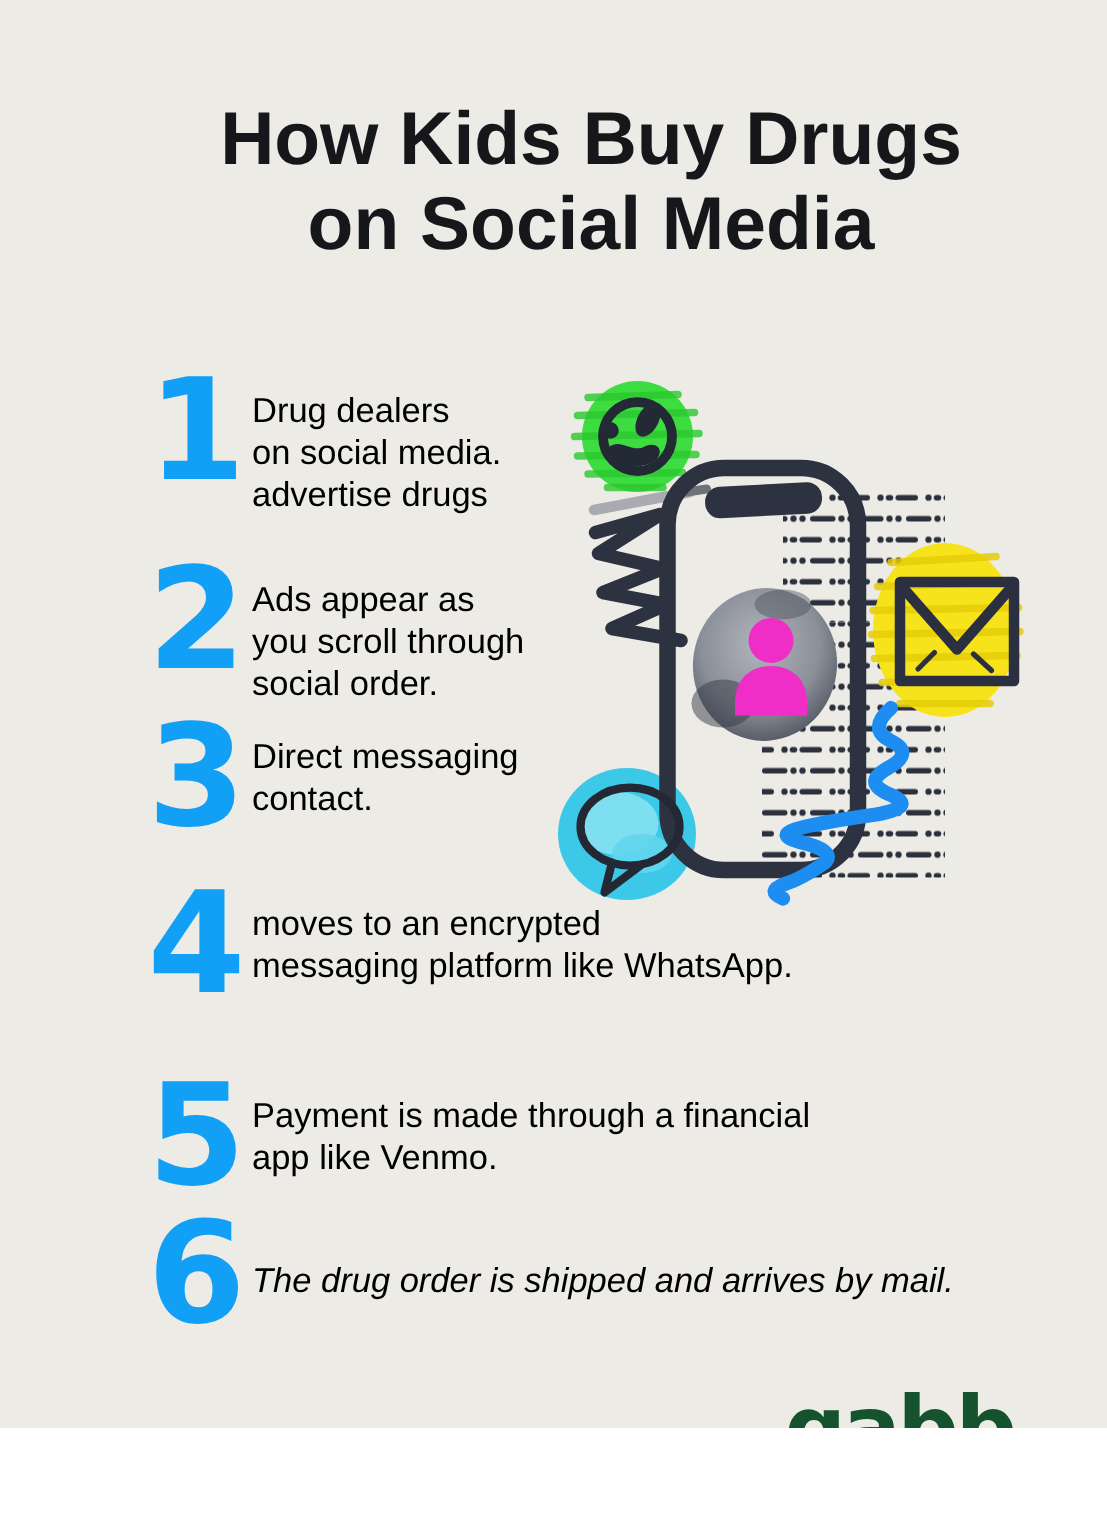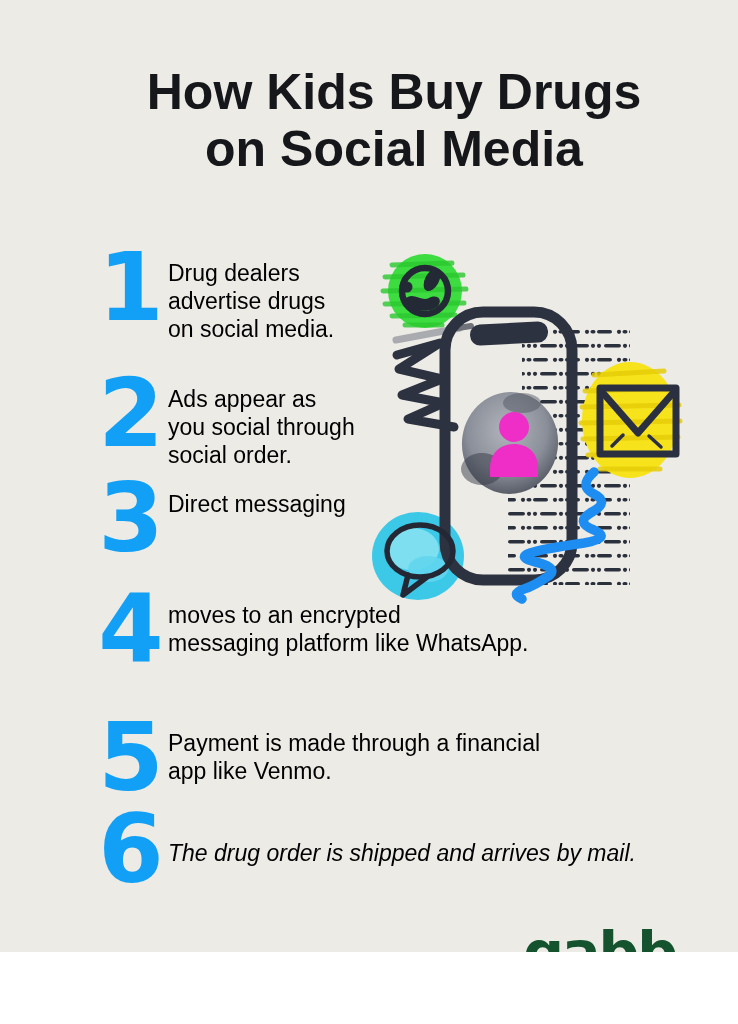--- a/index.html
+++ b/index.html
@@ -159,38 +159,39 @@
       <path d="M36 332 L31 352 L55 334"></path>
     </g>
 
     <path d="M222 229 Q206 243 222 251 Q238 259 220 269 Q202 279 222 287 Q240 295 212 300 Q170 306 158 310 Q146 314 160 318 Q186 324 178 332 Q162 343 152 346 Q138 351 150 356" fill="none" stroke="#1D8DF2" stroke-width="9.5" stroke-linecap="round" stroke-linejoin="round"></path>
   </svg>
 
   <div class="step" style="top:250px">
     <div class="num">1</div>
     <div class="stext">
       <div>Drug dealers</div>
+      <div>on social media.</div>
       <div>advertise drugs</div>
-      <div>on social media.</div>
     </div>
   </div>
 
   <div class="step" style="top:376px">
     <div class="num">2</div>
     <div class="stext">
       <div>Ads appear as</div>
-      <div>you social through</div>
+      <div>you scroll through</div>
       <div>social order.</div>
     </div>
   </div>
 
   <div class="step" style="top:481px">
     <div class="num">3</div>
     <div class="stext">
       <div>Direct messaging</div>
+      <div>contact.</div>
     </div>
   </div>
 
   <div class="step" style="top:592px">
     <div class="num">4</div>
     <div class="stext">
       <div>moves to an encrypted</div>
       <div>messaging platform like WhatsApp.</div>
     </div>
   </div>

